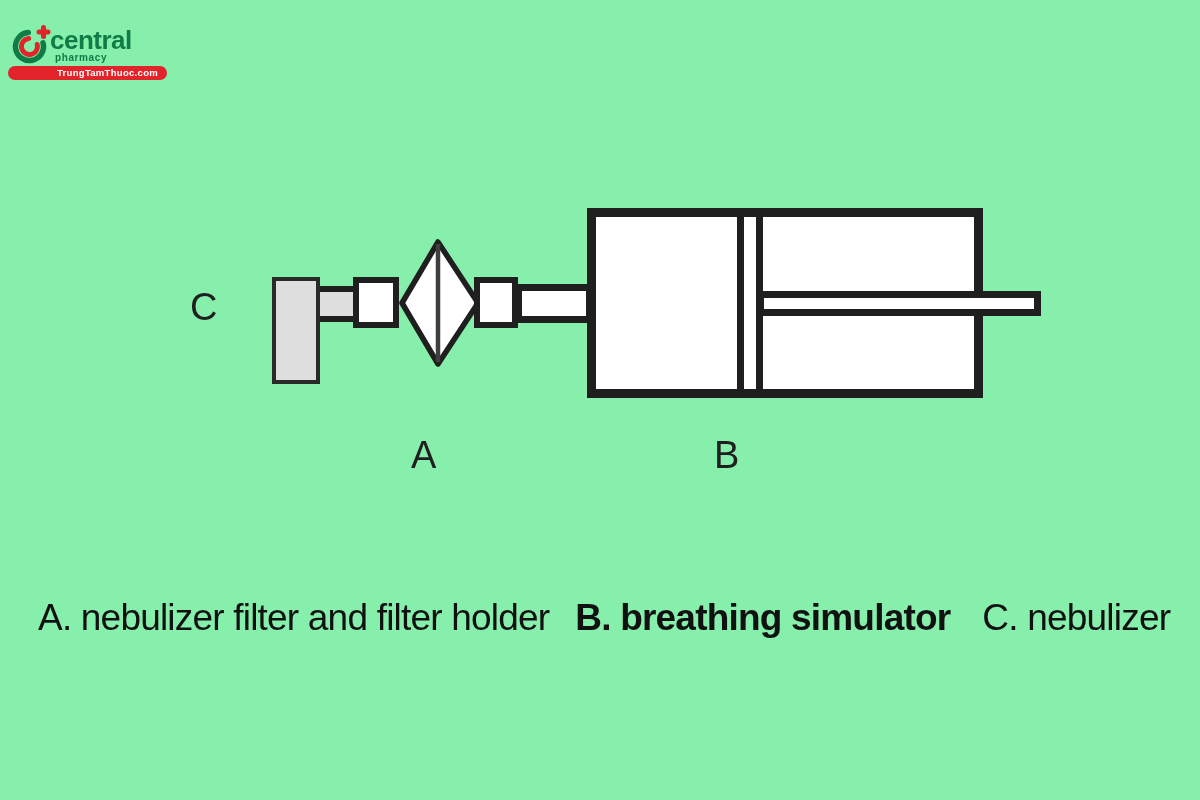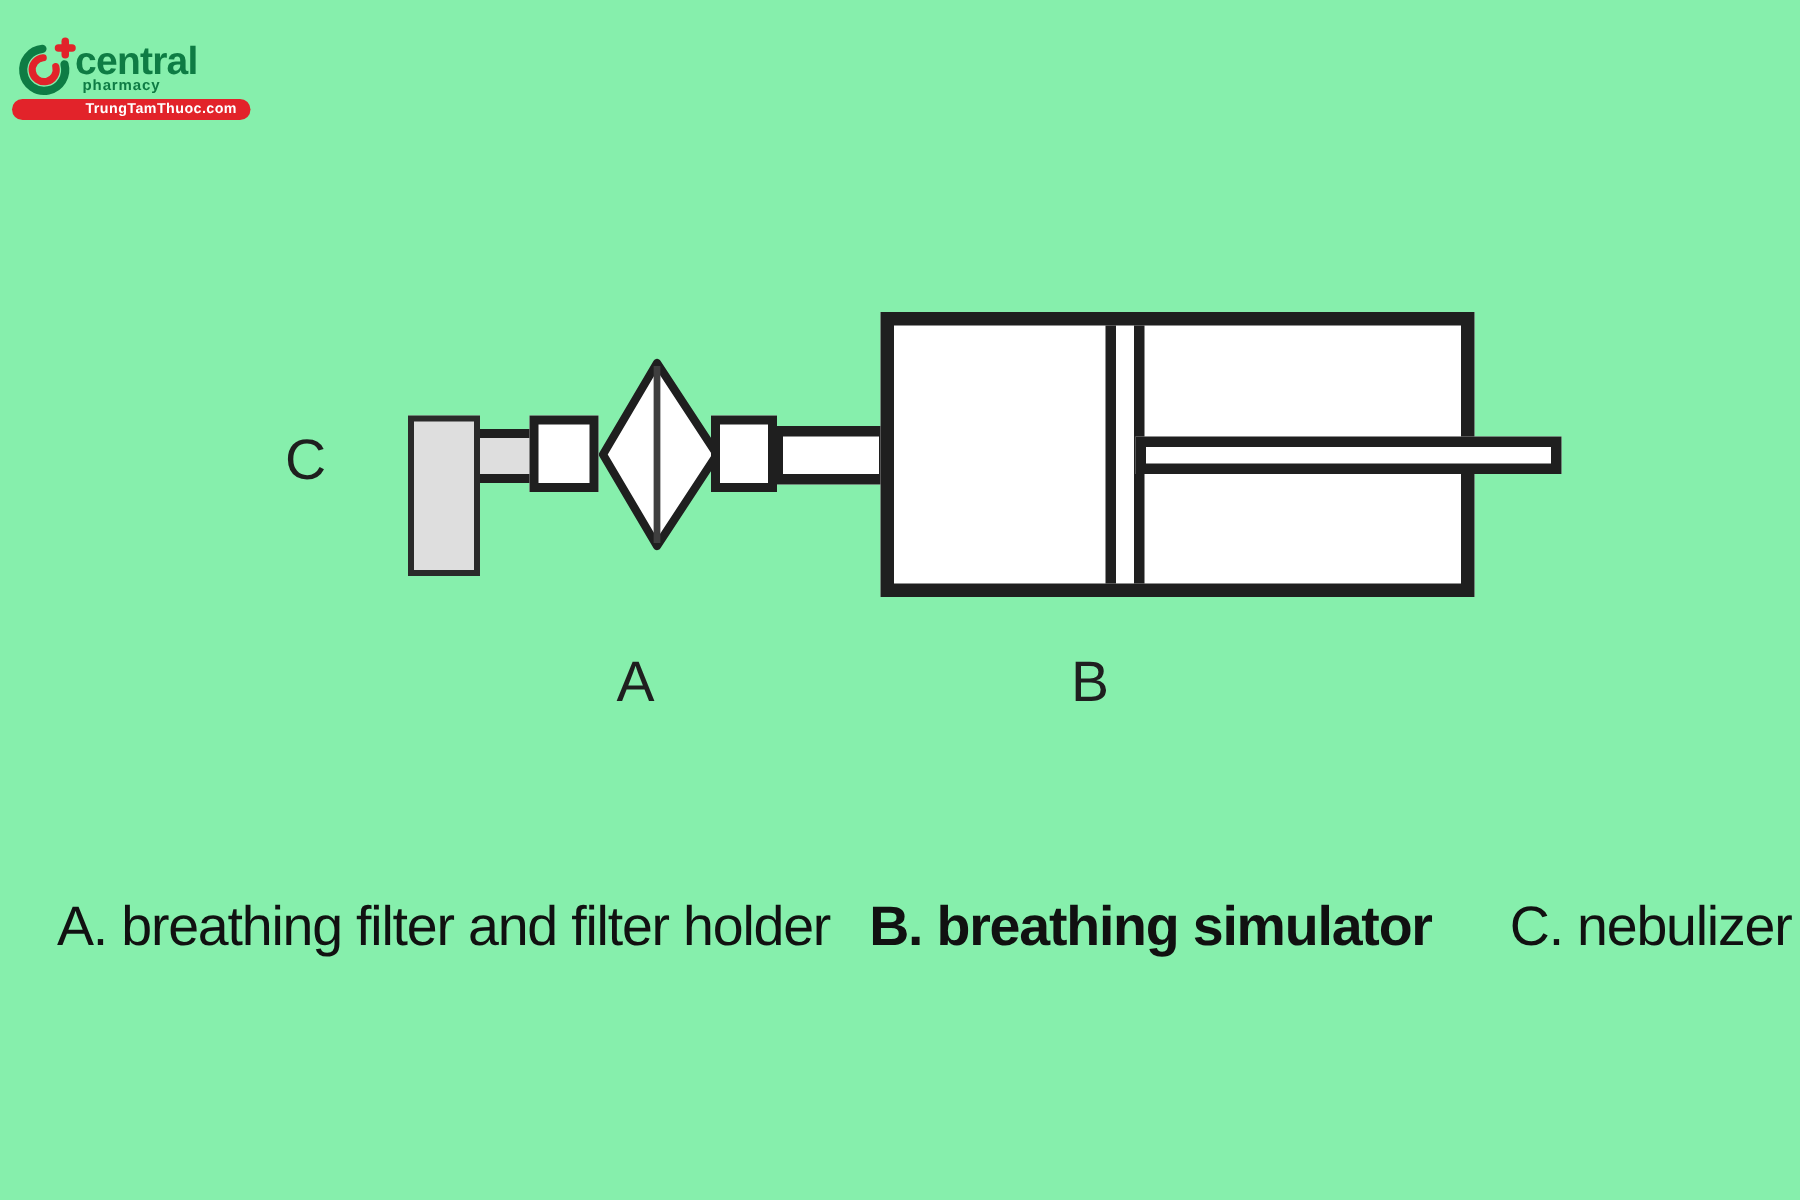--- a/index.html
+++ b/index.html
@@ -171,21 +171,21 @@
     position: absolute;
     left: 38px;
     top: 598px;
     white-space: nowrap;
     color: #111111;
     font-size: 37px;
     letter-spacing: -0.8px;
     line-height: 1.1;
   }
   .caption .seg-b { margin-left: 26px; font-weight: bold; }
-  .caption .seg-c { margin-left: 52px; }
+  .caption .seg-c { margin-left: 32px; }
 </style>
 </head>
 <body>
 
 <div class="stage">
 
   <div class="logo">
     <svg class="logo-mark" width="46" height="48" viewBox="0 0 46 48">
       <path d="M 20.3 12.6 A 14 14 0 1 0 35 22.9" fill="none" stroke="#0e7c44" stroke-width="5.5" stroke-linecap="round"></path>
       <path d="M 20.8 18.5 A 8 8 0 1 0 29.2 24.4" fill="none" stroke="#e2232a" stroke-width="4.8" stroke-linecap="round"></path>
@@ -216,16 +216,16 @@
 
   <div class="sim-box"></div>
   <div class="piston-line" id="piston-line-1"></div>
   <div class="piston-line" id="piston-line-2"></div>
   <div class="piston-rod"></div>
 
   <div class="d-label" id="label-a">A</div>
   <div class="d-label" id="label-b">B</div>
 
   <div class="caption">
-    <span class="seg-a">A. breathing filter and filter holder</span><span class="seg-b">B. breathing simulator</span><span class="seg-c">C. nebulizer</span>
+    <span class="seg-a">A. nebulizer filter and filter holder</span><span class="seg-b">B. breathing simulator</span><span class="seg-c">C. nebulizer</span>
   </div>
 
 </div>
 
 </body></html>

